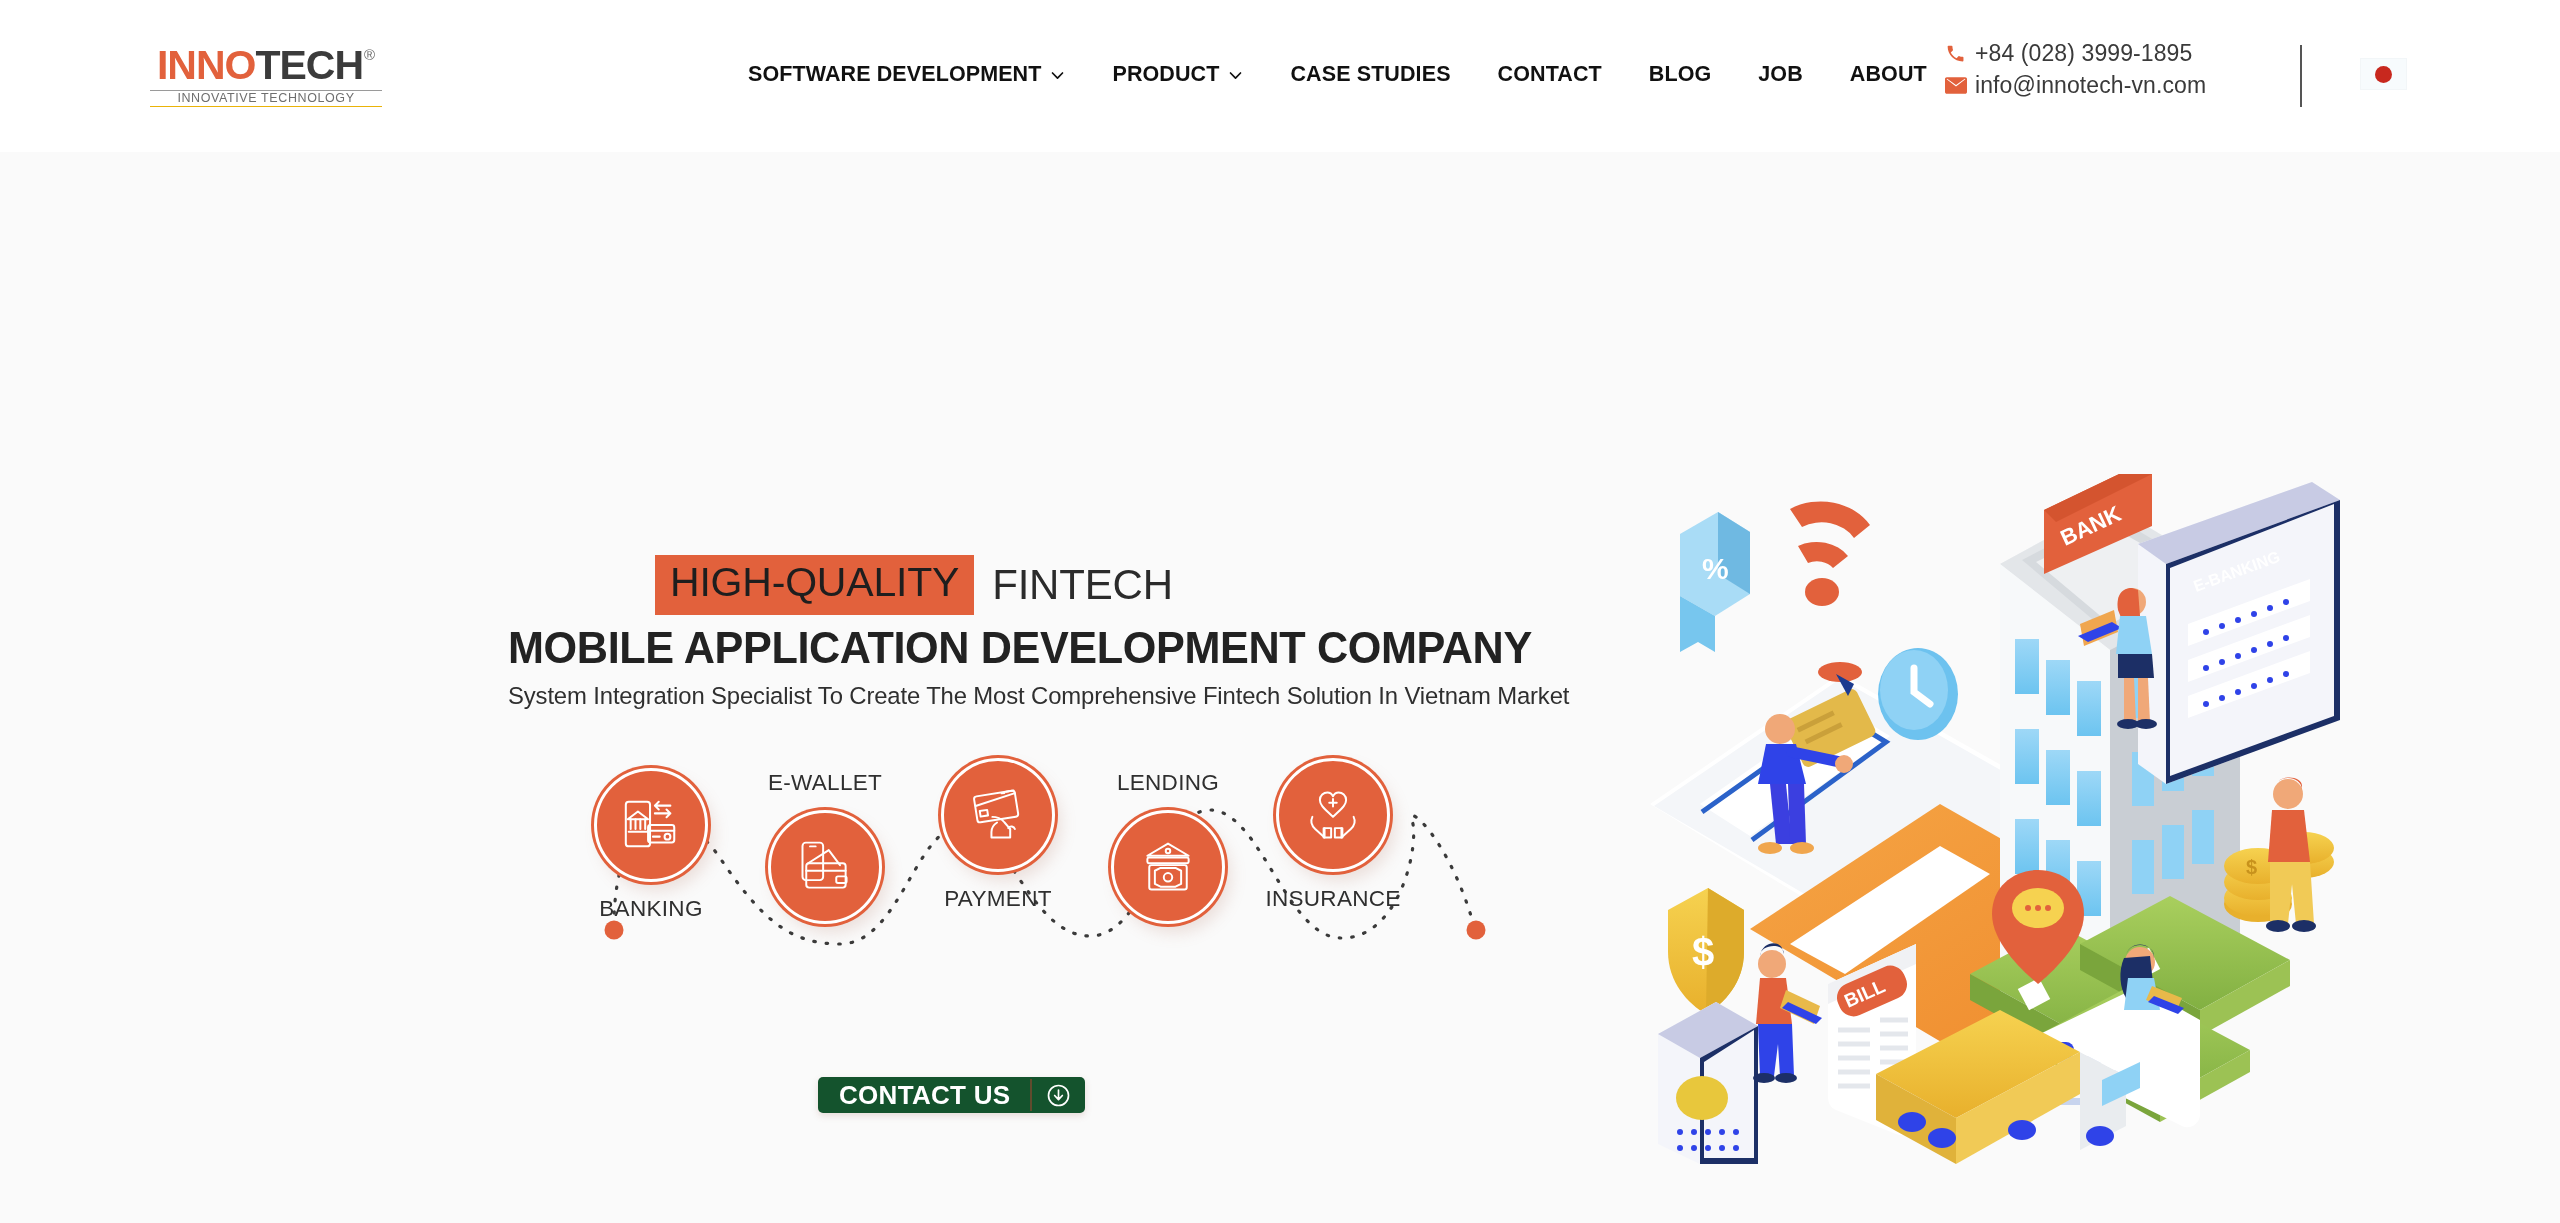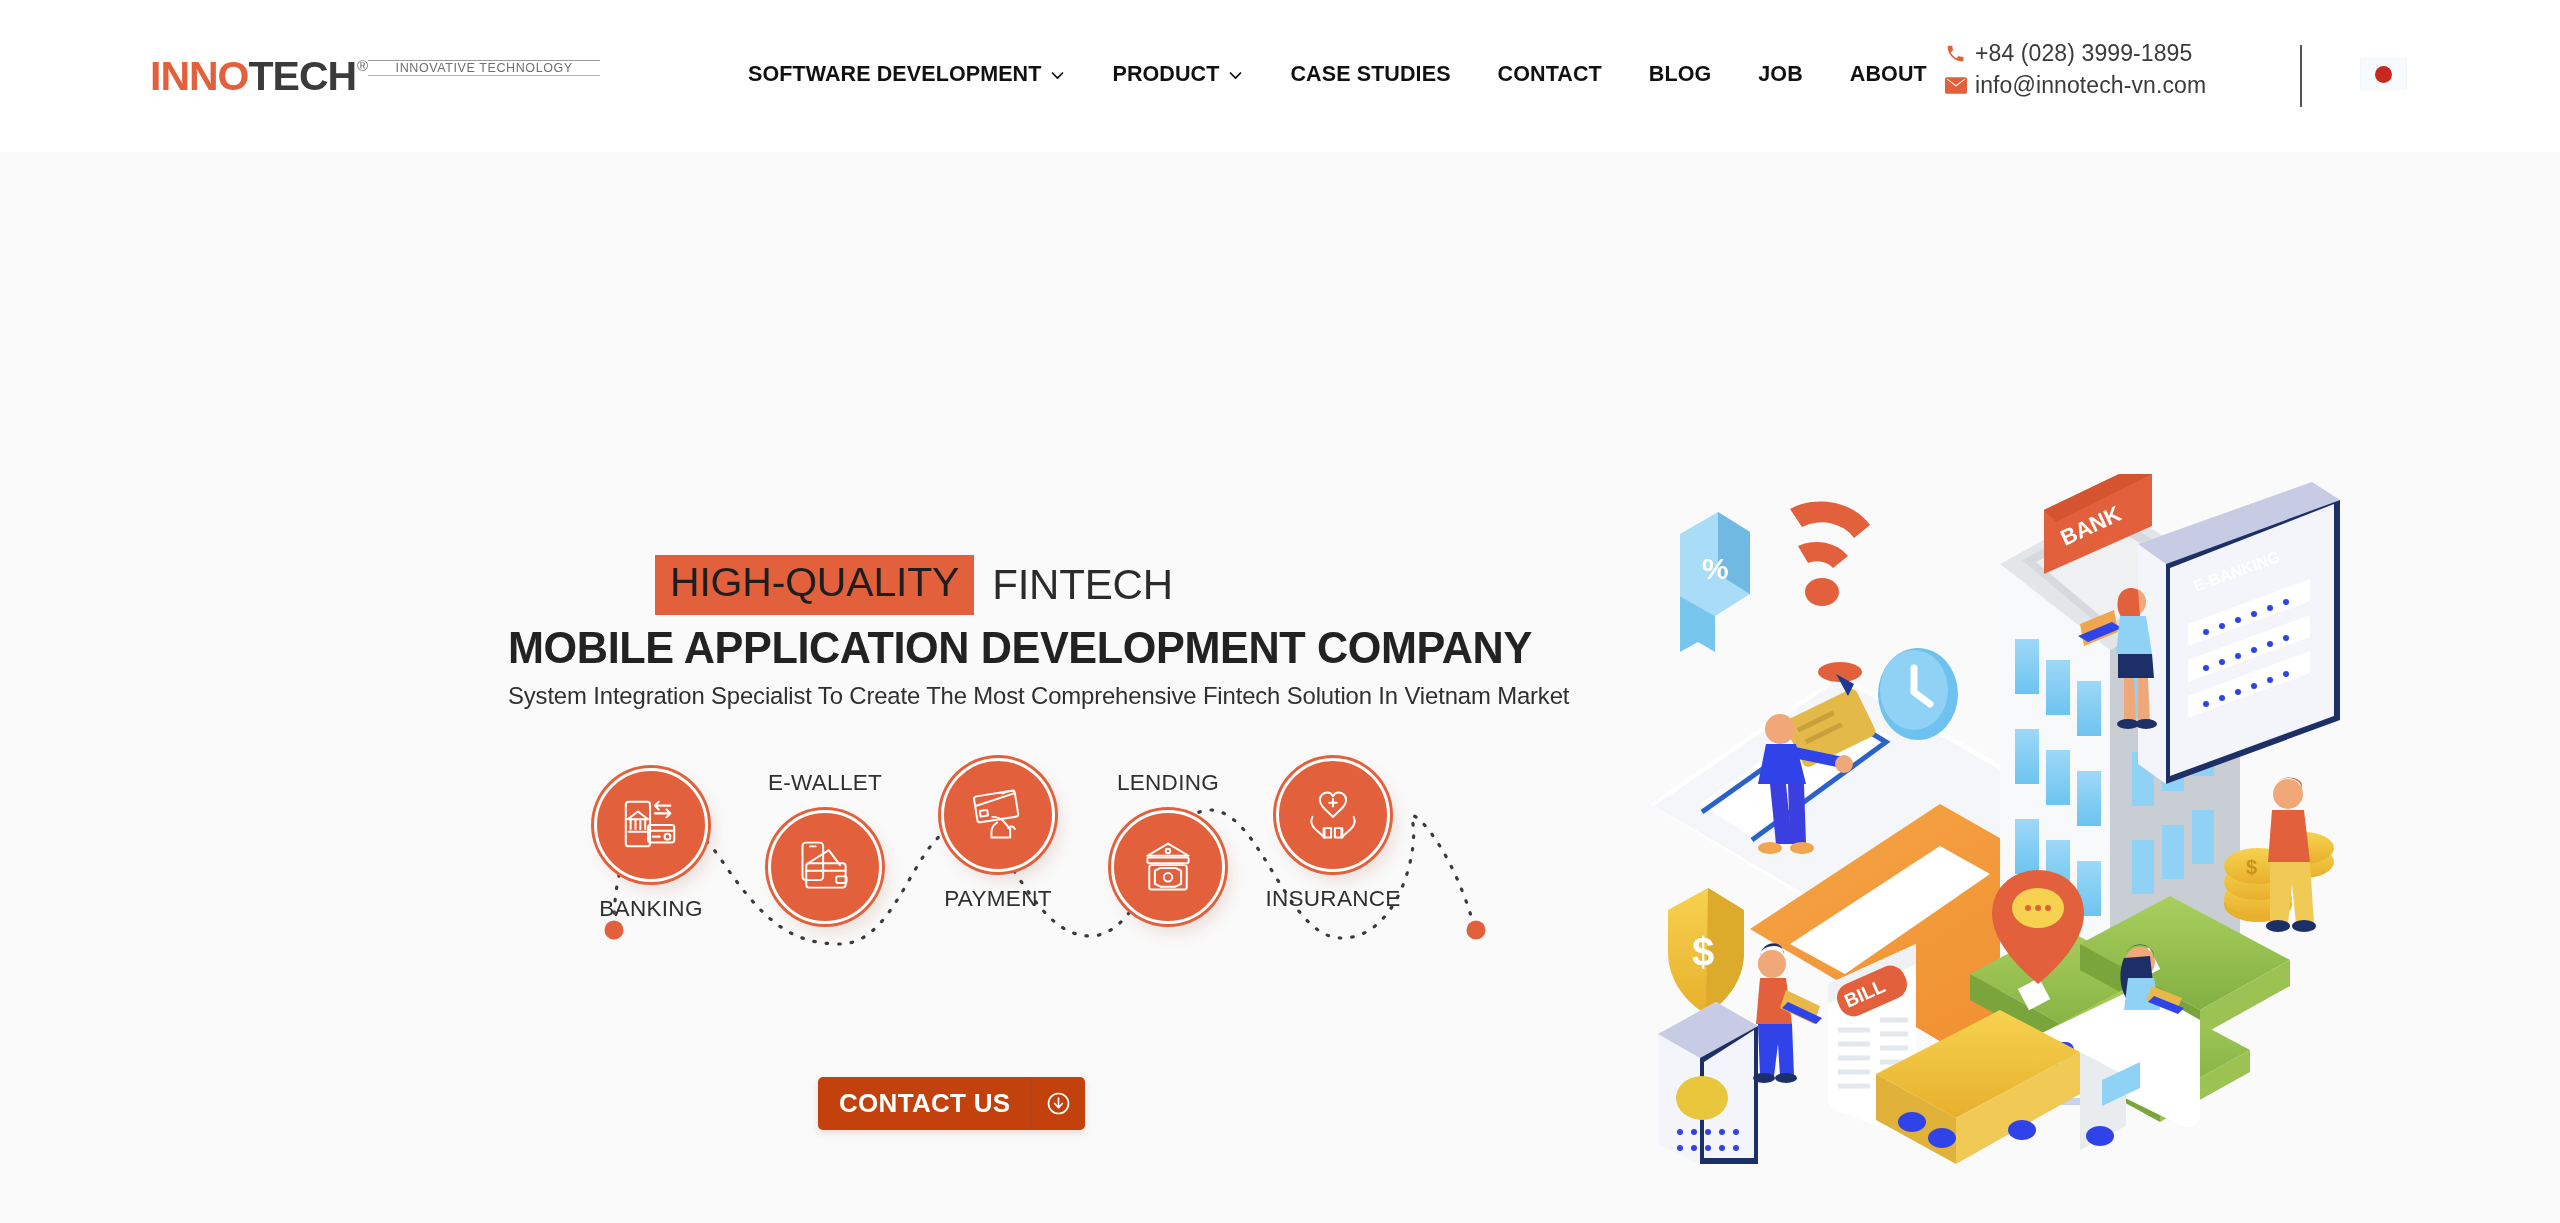--- a/index.html
+++ b/index.html
@@ -12,21 +12,21 @@
 
   
   .header {
     position:relative;
     height:152px;
     background:#ffffff;
     display:flex;
     align-items:center;
     padding:0 0 0 150px;
   }
-  .logo { display:flex; flex-direction:row; align-items:flex-start; line-height:1; }
+  .logo { display:flex; flex-direction:column; align-items:center; line-height:1; }
   .logo-top { display:flex; align-items:flex-start; }
   .logo-inno {
     font-family:"Liberation Sans", sans-serif;
     font-weight:bold; font-size:41px; letter-spacing:-1px;
     color:#e2613c;
   }
   .logo-tech {
     font-family:"Liberation Sans", sans-serif;
     font-weight:bold; font-size:41px; letter-spacing:-1px;
     color:#3b3b3b;
@@ -138,21 +138,21 @@
   .svc-label {
     font-size:22.5px; color:#2f2f2f; letter-spacing:0.3px; white-space:nowrap;
     font-family:"Liberation Sans", sans-serif;
   }
   .svc.above .svc-label { order:-1; margin-bottom:14px; }
   .svc.below .svc-label { margin-top:14px; }
 
   
   .cta {
     position:absolute; left:818px; top:925px;
-    height:53px; background:#c2410c; border-radius:5px;
+    height:36px; background:#14532d; border-radius:5px;
     display:flex; align-items:stretch; cursor:pointer;
     box-shadow:0 3px 7px rgba(150,90,70,0.18);
   }
   .cta-label {
     display:flex; align-items:center; padding:0 19px 0 21px;
     color:#ffffff; font-weight:bold; font-size:26px; letter-spacing:0.3px;
     font-family:"Liberation Sans", sans-serif;
   }
   .cta-sep { width:2px; background:rgba(160,70,45,0.55); margin:2px 0; }
   .cta-ico { display:flex; align-items:center; padding:0 14px; }

